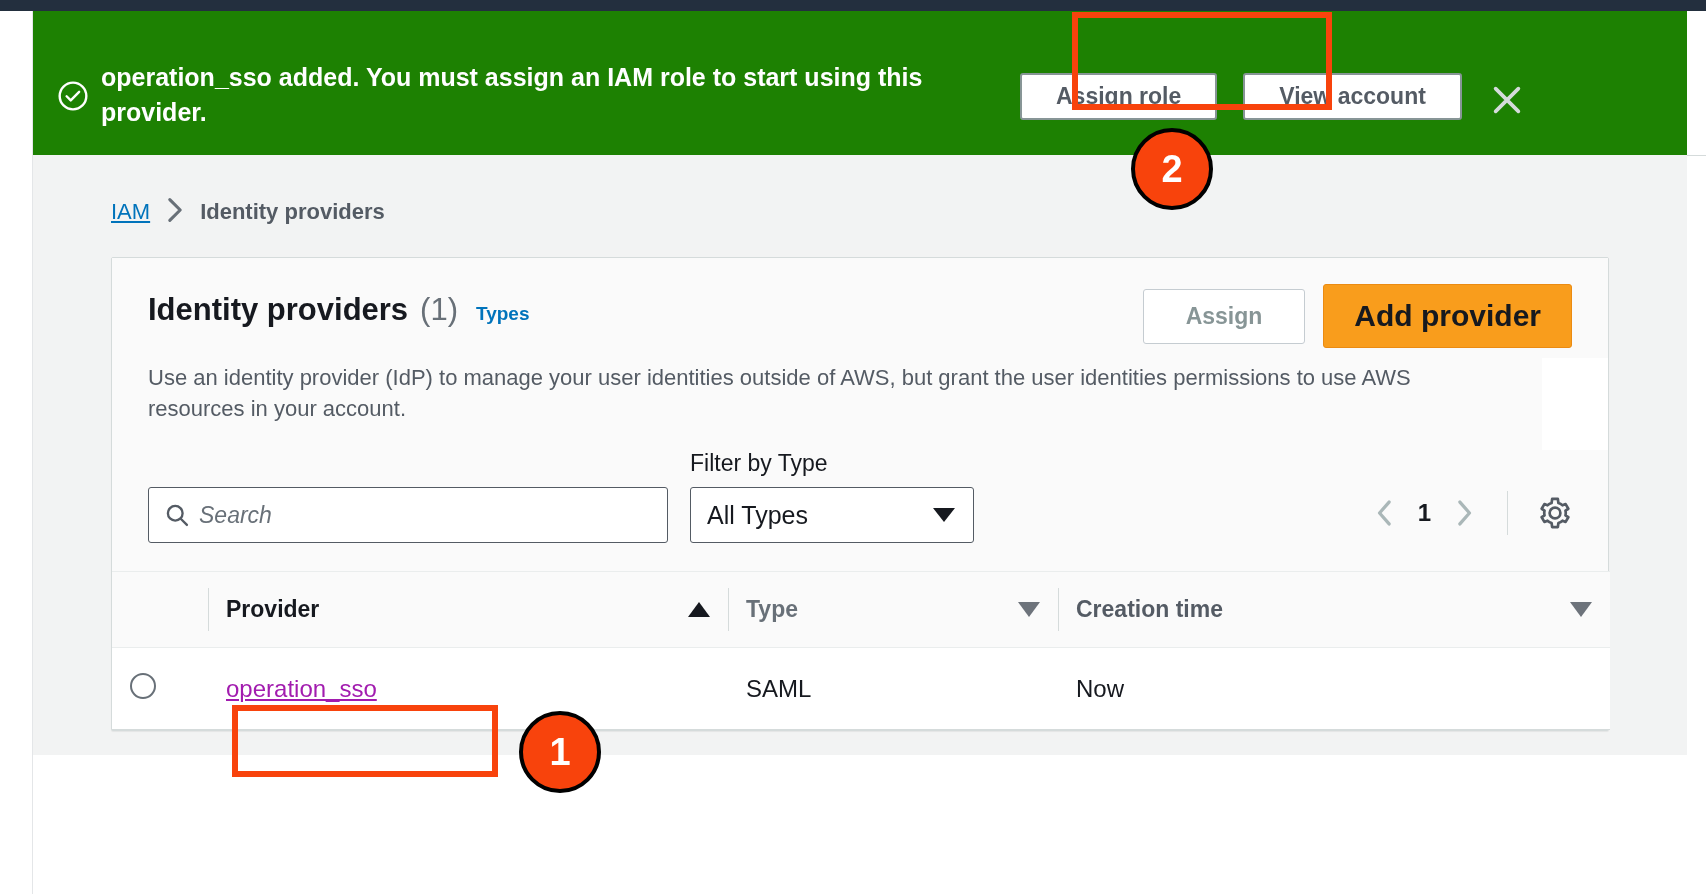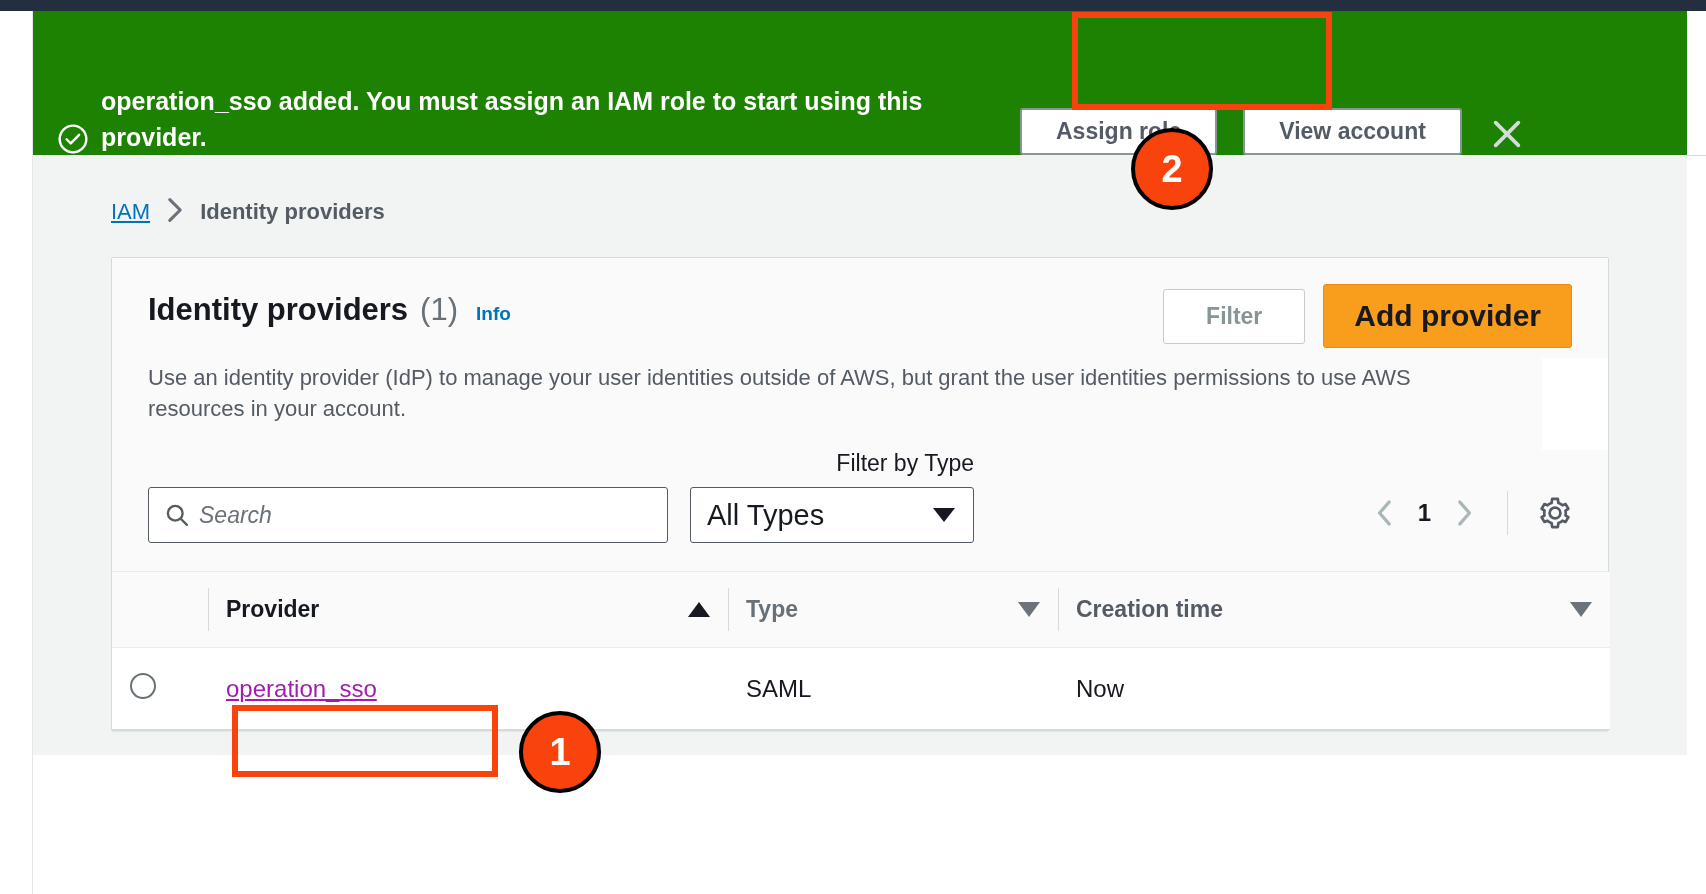--- a/index.html
+++ b/index.html
@@ -27,21 +27,21 @@
   .rightrail-line {
     position: absolute; left: 1687px; top: 155px; width: 19px; height: 1px;
     background: #d5dbdb;
   }
 
   
   .flash {
     position: absolute; left: 33px; top: 11px;
     width: 1654px; height: 144px;
     background: #1d8102;
-    display: flex; align-items: flex-end;
+    display: flex; align-items: center;
     padding: 22px 24px 0 24px;
   }
   .flash-check {
     flex: 0 0 auto; width: 32px; height: 32px; margin-top: 3px; margin-right: 12px;
   }
   .flash-text {
     flex: 1 1 auto;
     color: #ffffff;
     font-size: 25px; font-weight: bold; line-height: 1.42;
     max-width: 905px;
@@ -133,28 +133,28 @@
   .search-input {
     border: none; outline: none; background: transparent;
     font-size: 23px; font-style: italic; color: #c2410c;
     font-family: "Liberation Sans", sans-serif;
     width: 100%; height: 100%;
   }
   .search-input::placeholder { color: #687078; font-style: italic; opacity: 1; }
   .filter-group { display: flex; flex-direction: column; }
   .filter-label {
     font-size: 23px; color: #16191f; margin-bottom: 10px;
-    text-align: right; width: 284px;
+    text-align: left; width: 284px;
   }
   .select-box {
     width: 284px; height: 56px; border: 1px solid #545b64; border-radius: 3px;
     background: #ffffff; display: flex; align-items: center;
     justify-content: space-between; padding: 0 18px 0 16px; cursor: pointer;
   }
-  .select-value { font-size: 29px; color: #16191f; }
+  .select-value { font-size: 25px; color: #16191f; }
   .caret { width: 0; height: 0; border-left: 11px solid transparent;
            border-right: 11px solid transparent; border-top: 14px solid #16191f; }
   .pager {
     margin-left: auto; display: flex; align-items: center; gap: 20px; padding-bottom: 8px;
   }
   .pg-arrow { width: 26px; height: 30px; cursor: pointer; }
   .pg-num { font-size: 24px; font-weight: bold; color: #16191f; }
   .pg-divider { width: 1px; height: 44px; background: #d5dbdb; margin: 0 10px; }
   .gear { width: 34px; height: 34px; cursor: pointer; }
 
@@ -246,24 +246,24 @@
       </span>
       <span class="bc-current">Identity providers</span>
     </div>
 
     <div class="panel">
 
       <div class="panel-head">
         <div class="panel-title-wrap">
           <span class="panel-title">Identity providers</span>
           <span class="panel-count">(1)</span>
-          <span class="panel-info">Info</span>
+          <span class="panel-info">Types</span>
         </div>
         <div class="panel-actions">
-          <button class="btn-normal">Filter</button>
+          <button class="btn-normal">Assign</button>
           <button class="btn-primary">Add provider</button>
         </div>
       </div>
 
       <div class="panel-desc">Use an identity provider (IdP) to manage your user identities outside of AWS, but grant the user identities permissions to use AWS resources in your account.</div>
 
       <div class="filter-row">
         <div class="search-box">
           <span class="search-icon">
             <svg width="28" height="28" viewBox="0 0 24 24" fill="none">

